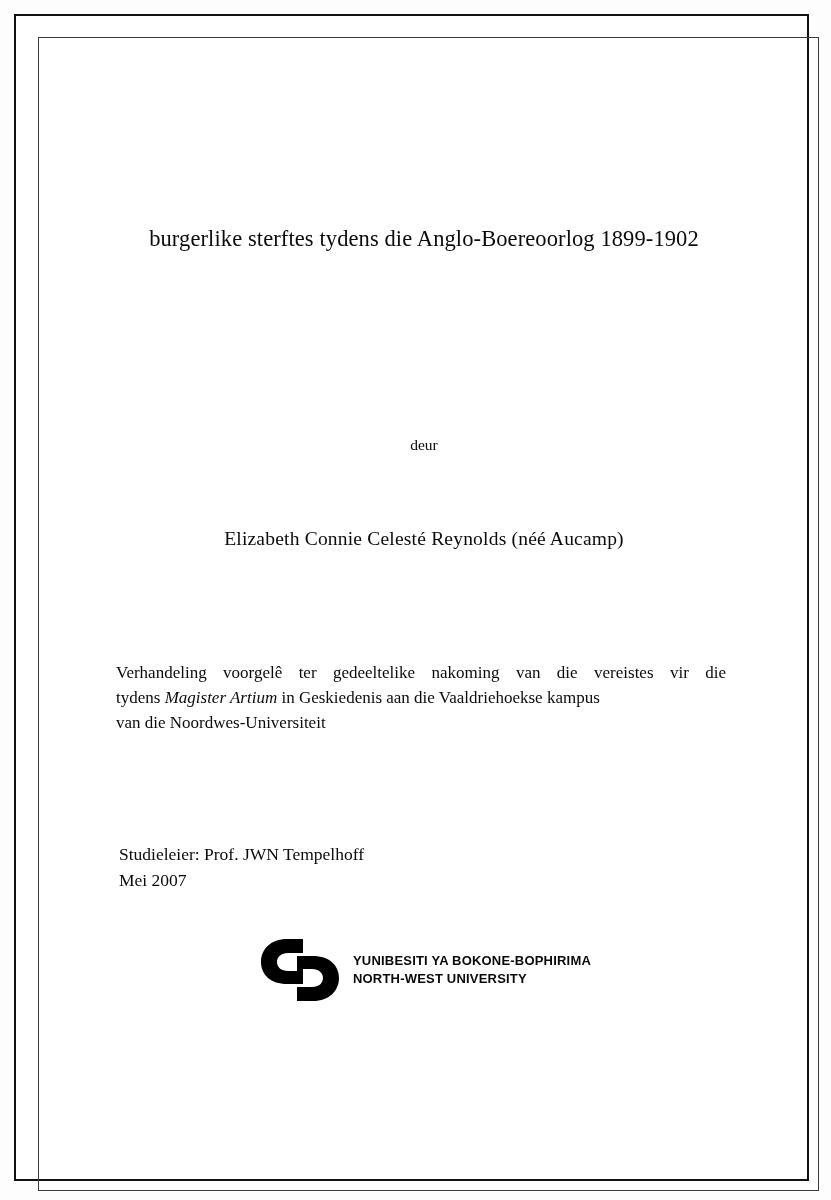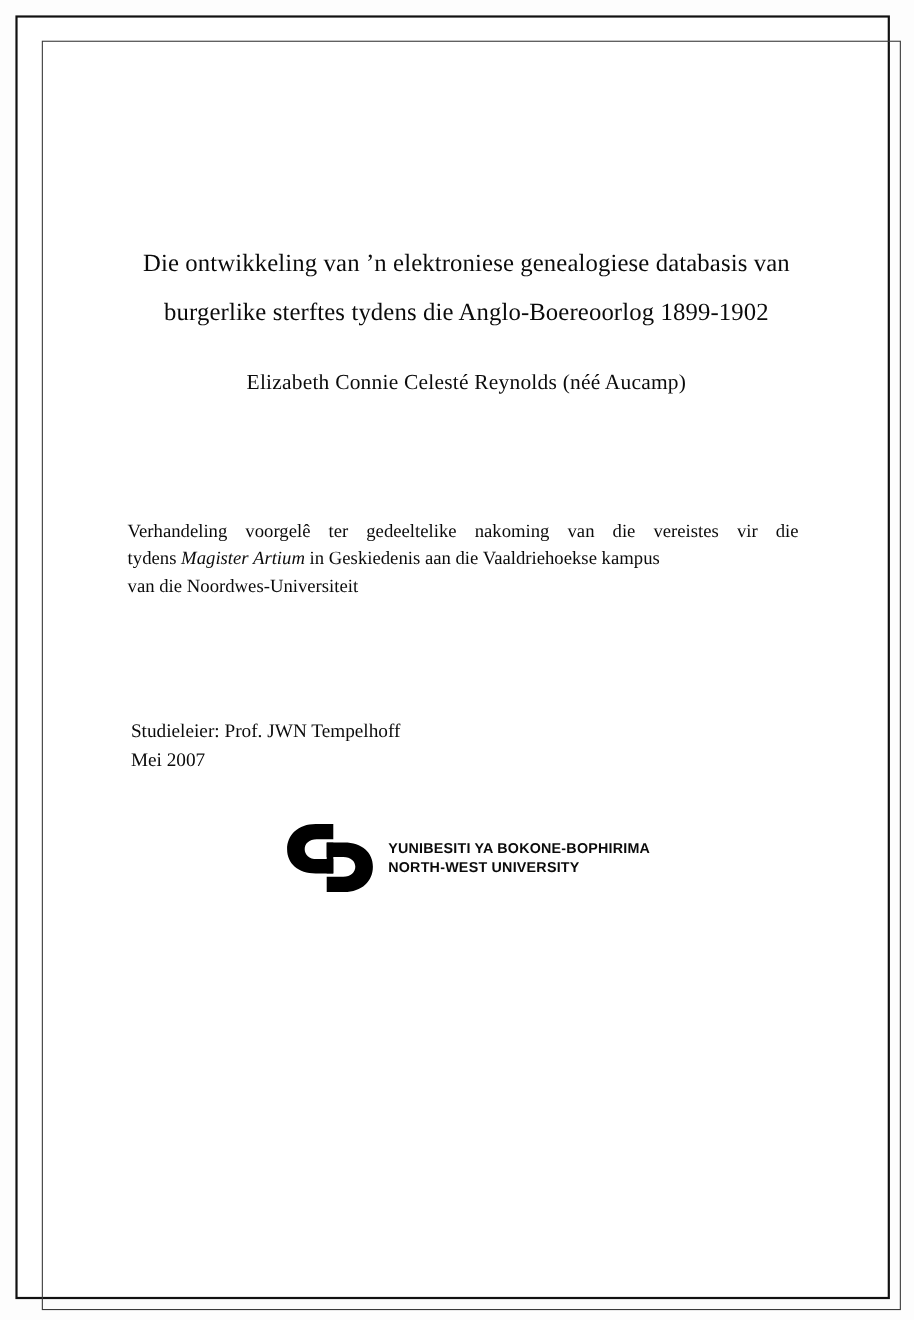--- a/index.html
+++ b/index.html
@@ -67,21 +67,21 @@
     white-space: nowrap;
   }
 
   .deur {
     margin-top: 175px;
     text-align: center;
     font-size: 15.5px;
   }
 
   .author {
-    margin-top: 32px;
+    margin-top: 74px;
     text-align: center;
     font-size: 19.5px;
     letter-spacing: 0.2px;
   }
 
   .abstract-block {
     margin-top: 110px;
     margin-left: 22px;
     width: 610px;
     font-size: 17px;
@@ -136,24 +136,24 @@
 <body>
 
 <div class="page">
 
   <div class="scan-frame">
     <div class="scan-frame-inner"></div>
 
     <div class="content">
 
       <div class="title-block">
-        <div class="title-line">Die ontwikkeling van ’n elektroniese genealogiese databasis van</div>
         <div class="title-line">burgerlike sterftes tydens die Anglo-Boereoorlog 1899-1902</div>
       </div>
 
+      <div class="deur">deur</div>
 
       <div class="author">Elizabeth Connie Celesté Reynolds (néé Aucamp)</div>
 
       <div class="abstract-block">
         <div class="abstract-line-1">Verhandeling voorgelê ter gedeeltelike nakoming van die vereistes vir die</div>
         <div class="abstract-line-2"><span>tydens </span><i>Magister Artium</i><span> in Geskiedenis aan die Vaaldriehoekse kampus</span></div>
         <div class="abstract-line-3">van die Noordwes-Universiteit</div>
       </div>
 
       <div class="supervisor-block">

